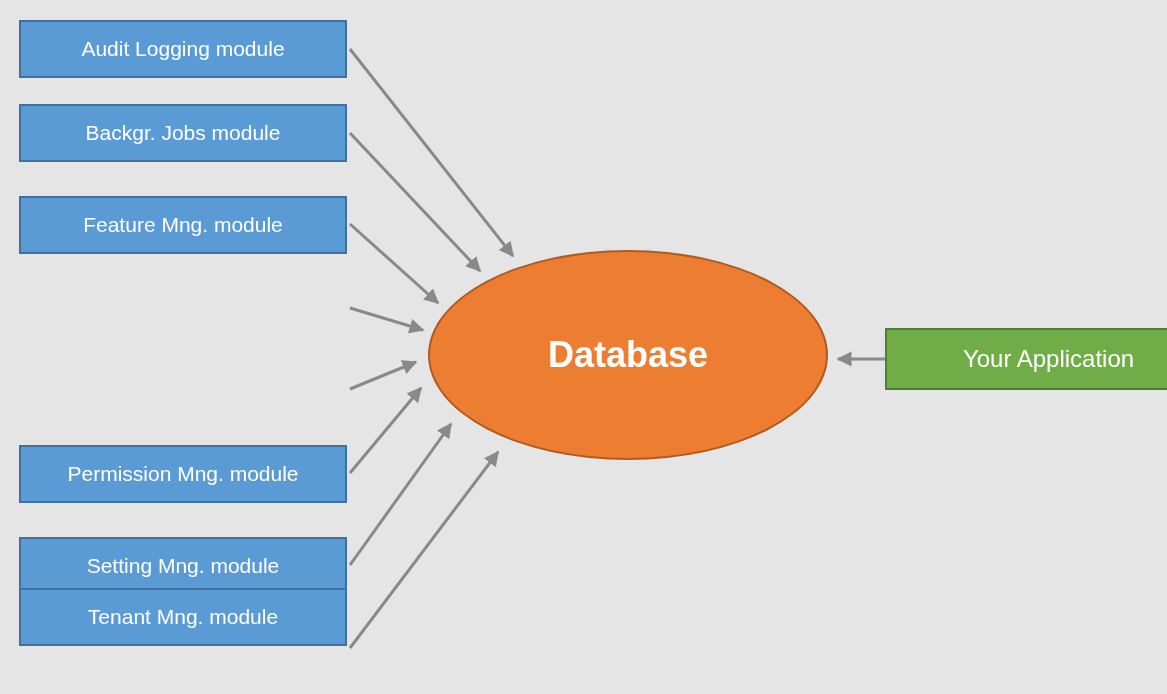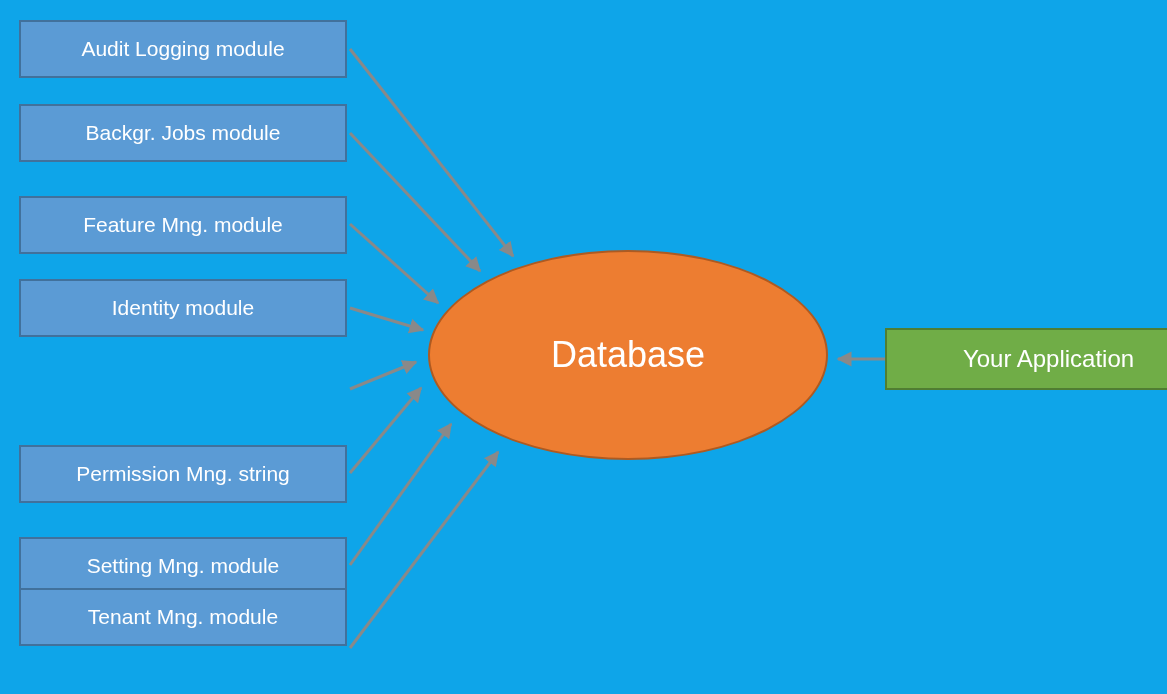--- a/index.html
+++ b/index.html
@@ -5,21 +5,21 @@
   html, body {
     margin: 0;
     padding: 0;
     background: #ffffff;
     font-family: "Liberation Sans", sans-serif;
   }
   .canvas {
     position: relative;
     width: 1167px;
     height: 694px;
-    background: #0ea5e9;
+    background: #e5e5e5;
     overflow: hidden;
     text-align: right;
   }
   .arrows-layer {
     position: absolute;
     left: 0;
     top: 0;
     width: 1167px;
     height: 694px;
     z-index: 1;
@@ -52,20 +52,21 @@
     display: flex;
     flex-direction: column;
     align-items: center;
     justify-content: center;
     color: #ffffff;
     z-index: 2;
   }
   .db-title {
     font-size: 36px;
     line-height: 1.15;
+    font-weight: bold;
   }
   .db-subtitle {
     font-size: 21px;
     line-height: 1.3;
   }
   .app-box {
     position: absolute;
     left: 885px;
     top: 328px;
     width: 327px;
@@ -110,25 +111,22 @@
 
   <div class="module-box" style="top:20px">
     <span>Audit Logging module</span>
   </div>
   <div class="module-box" style="top:196px">
     <span>Feature Mng. module</span>
   </div>
   <div class="module-box" style="top:104px">
     <span>Backgr. Jobs module</span>
   </div>
-  <div class="module-box" style="top:279px">
-    <span>Identity module</span>
-  </div>
   <div class="module-box" style="top:445px">
-    <span>Permission Mng. string</span>
+    <span>Permission Mng. module</span>
   </div>
   <div class="module-box" style="top:537px">
     <span>Setting Mng. module</span>
   </div>
   <div class="module-box" style="top:588px">
     <span>Tenant Mng. module</span>
   </div>
 
   <div class="db-ellipse">
     <div class="db-title">Database</div>

